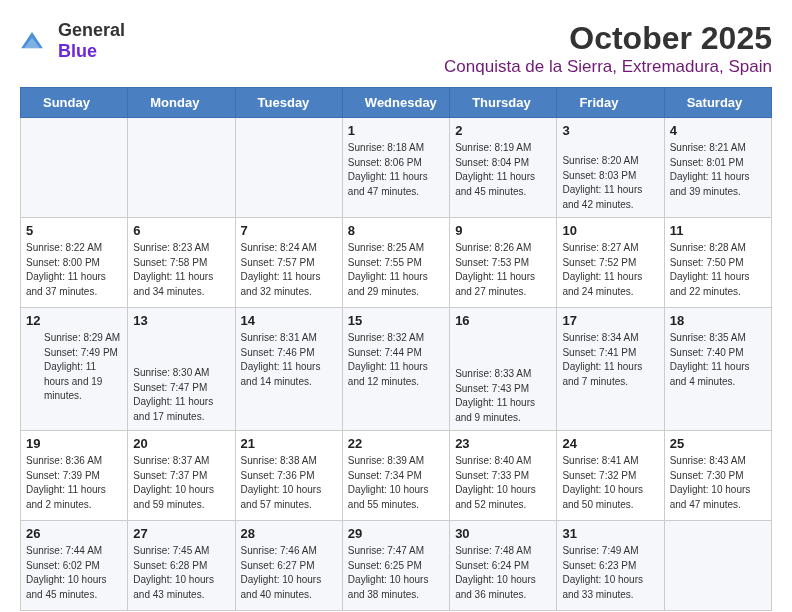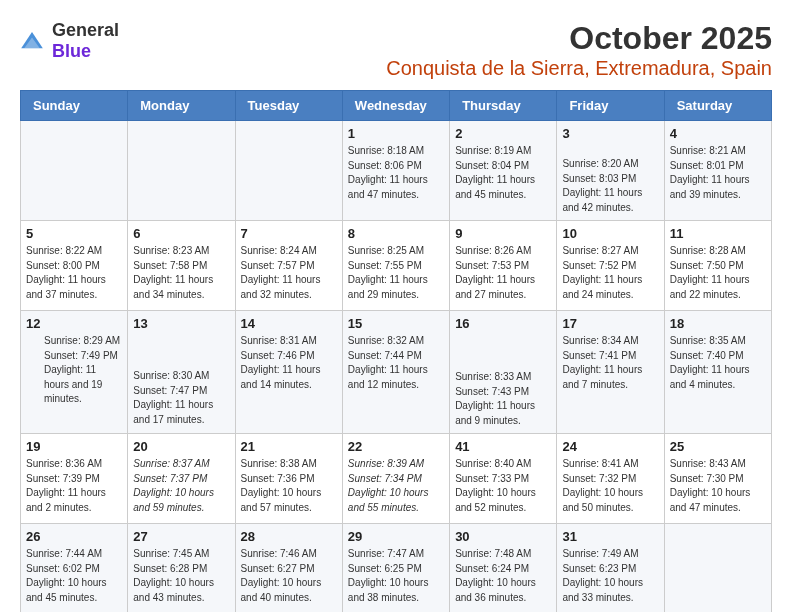--- a/index.html
+++ b/index.html
@@ -12,21 +12,21 @@
     }
     .header-area {
       display: flex;
       justify-content: space-between;
       align-items: flex-start;
       margin-bottom: 10px;
     }
     .logo {
       display: flex;
       align-items: center;
-      gap: 8px;
+      gap: 14px;
     }
     .logo-text-general {
       font-size: 18px;
       font-weight: bold;
       color: #333;
     }
     .logo-text-blue {
       font-size: 18px;
       font-weight: bold;
       color: #6d28d9;
@@ -37,33 +37,33 @@
     }
     .title-area {
       text-align: right;
     }
     .month-title {
       font-size: 32px;
       font-weight: bold;
       color: #333;
     }
     .subtitle {
-      font-size: 20px;
-      color: #c2410c;
+      font-size: 17px;
+      color: #701a75;
     }
     table {
       width: 100%;
       border-collapse: collapse;
       table-layout: fixed;
     }
     thead tr th {
       background-color: #4a7fc1;
       color: #fff;
       font-size: 13px;
-      padding: 7px 12px;
+      padding: 7px 22px;
       text-align: left;
       border: 1px solid #3a6fb1;
     }
     tbody tr td {
       border: 1px solid #ccc;
       vertical-align: top;
       padding: 5px 5px;
       min-height: 80px;
       height: 90px;
       background: #fff;
@@ -243,38 +243,38 @@
       </tr>
       <tr>
         <td>
           <div class="day-number">19</div>
           <div class="day-info" style="white-space: pre-line;">Sunrise: 8:36 AM
 Sunset: 7:39 PM
 Daylight: 11 hours and 2 minutes.</div>
         </td>
         <td>
           <div class="day-number">20</div>
-          <div class="day-info" style="white-space: pre-line; font-style: italic;">Sunrise: 8:37 AM
+          <div class="day-info" style="white-space: pre-line;">Sunrise: 8:37 AM
 Sunset: 7:37 PM
 Daylight: 10 hours and 59 minutes.</div>
         </td>
         <td>
           <div class="day-number">21</div>
           <div class="day-info" style="white-space: pre-line;">Sunrise: 8:38 AM
 Sunset: 7:36 PM
 Daylight: 10 hours and 57 minutes.</div>
         </td>
         <td>
           <div class="day-number">22</div>
-          <div class="day-info" style="white-space: pre-line; font-style: italic;">Sunrise: 8:39 AM
+          <div class="day-info" style="white-space: pre-line;">Sunrise: 8:39 AM
 Sunset: 7:34 PM
 Daylight: 10 hours and 55 minutes.</div>
         </td>
         <td>
-          <div class="day-number">41</div>
+          <div class="day-number">23</div>
           <div class="day-info" style="white-space: pre-line;">Sunrise: 8:40 AM
 Sunset: 7:33 PM
 Daylight: 10 hours and 52 minutes.</div>
         </td>
         <td>
           <div class="day-number">24</div>
           <div class="day-info" style="white-space: pre-line;">Sunrise: 8:41 AM
 Sunset: 7:32 PM
 Daylight: 10 hours and 50 minutes.</div>
         </td>

